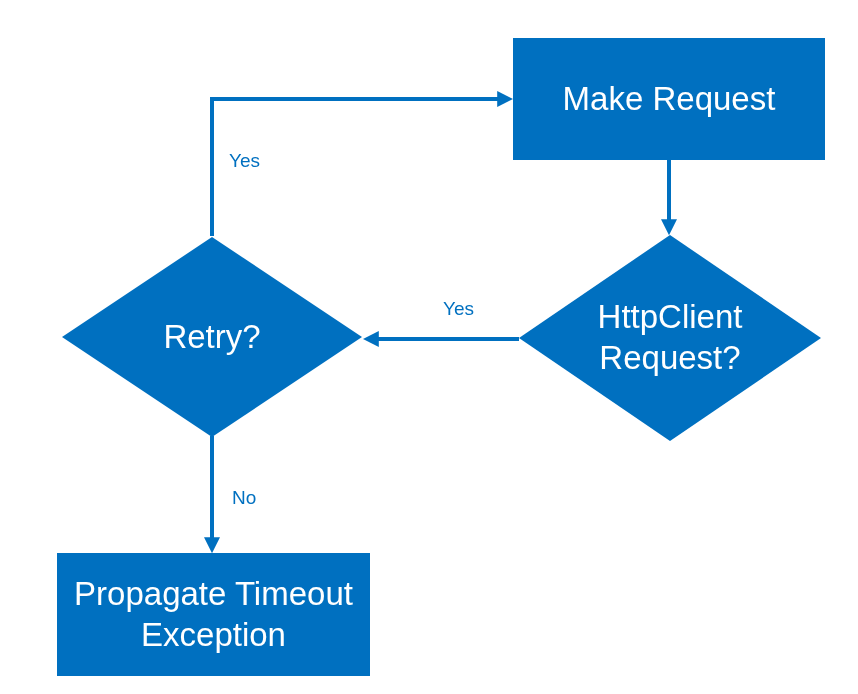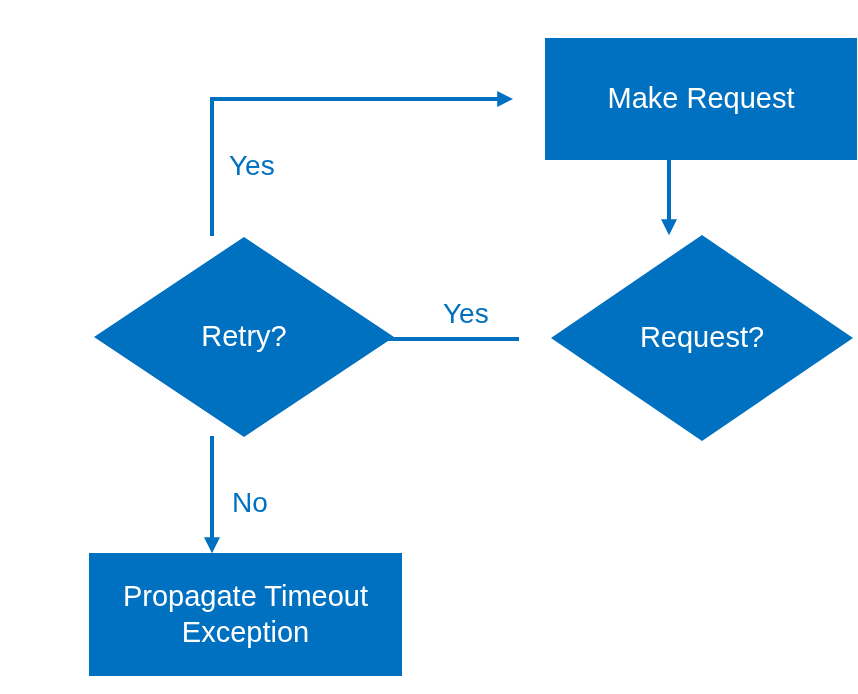--- a/index.html
+++ b/index.html
@@ -31,35 +31,34 @@
   }
   #arrowhead path { fill: var(--accent); }
   .node {
     position: absolute;
     display: flex;
     align-items: center;
     justify-content: center;
     text-align: center;
     background: var(--accent);
     color: var(--node-text);
-    font-size: 29px;
+    font-size: 33px;
     line-height: 1.24;
-    margin-left: 32px;
   }
   .diamond {
     clip-path: polygon(50% 0, 100% 50%, 50% 100%, 0 50%);
   }
   .node-make-request   { left: 513px; top: 38px;  width: 312px; height: 122px; }
   .node-httpclient     { left: 519px; top: 235px; width: 302px; height: 206px; }
   .node-retry          { left: 62px;  top: 237px; width: 300px; height: 200px; }
   .node-propagate      { left: 57px;  top: 553px; width: 313px; height: 123px; }
   .edge-label {
     position: absolute;
     color: var(--accent);
-    font-size: 28px;
+    font-size: 19px;
     line-height: 1.1;
     white-space: nowrap;
   }
   .label-yes-top { left: 229px; top: 151px; }
   .label-yes-mid { left: 443px; top: 299px; }
   .label-no      { left: 232px; top: 488px; }
 </style>
 </head>
 <body>
 
@@ -76,20 +75,21 @@
     <path class="edge" d="M 519 339 L 378 339" marker-end="url(#arrowhead)"></path>
     <path class="edge" d="M 212 436 L 212 538" marker-end="url(#arrowhead)"></path>
   </svg>
 
   <div class="node node-make-request">
     <span>Make Request</span>
   </div>
 
   <div class="node diamond node-httpclient">
     <div>
+      <div>HttpClient</div>
       <div>Request?</div>
     </div>
   </div>
 
   <div class="node node-propagate">
     <div>
       <div>Propagate Timeout</div>
       <div>Exception</div>
     </div>
   </div>

